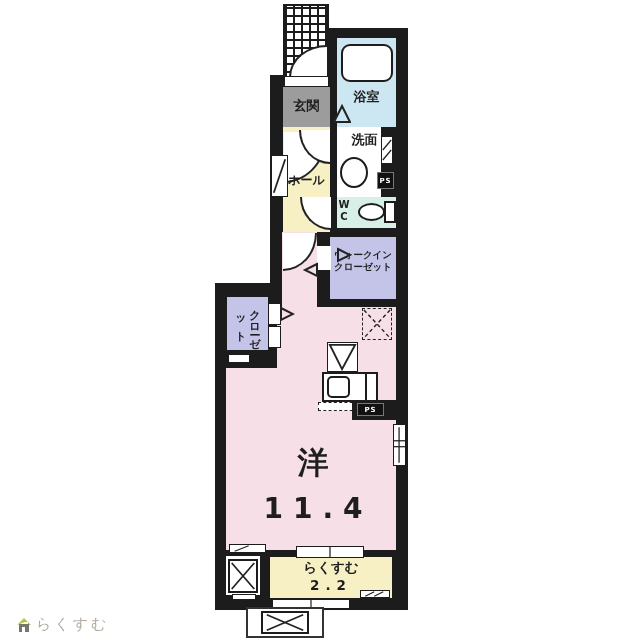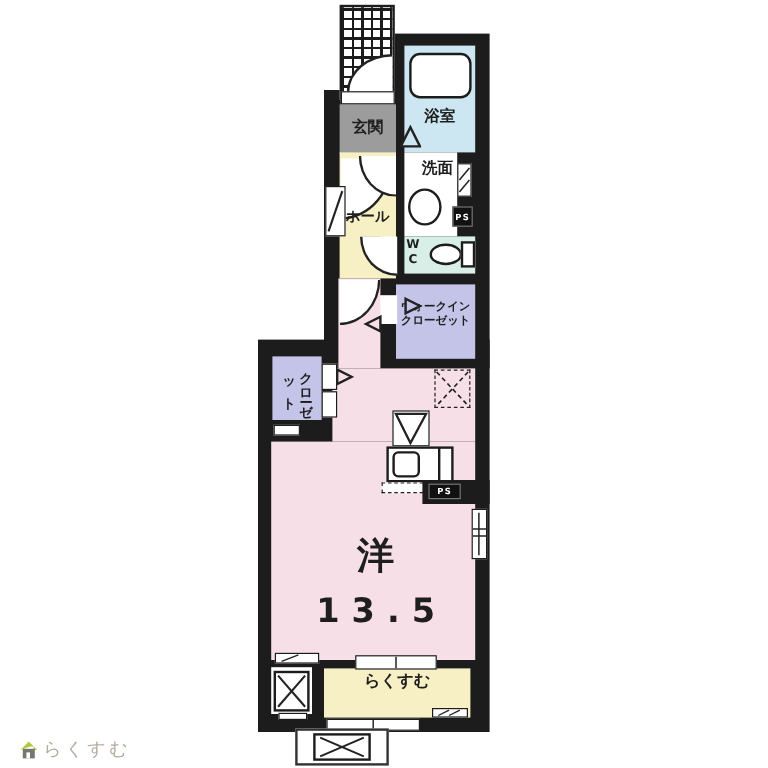--- a/index.html
+++ b/index.html
@@ -84,21 +84,21 @@
 
   <div class="abs" style="left:282px;top:232px;width:35px;height:75px;background:#f7dfe7;"></div>
   <div class="abs arc br" style="left:283px;top:233px;width:34px;height:38px;"></div>
   <svg class="abs" style="left:302px;top:262px;" width="17" height="16" viewBox="0 0 17 16">
       <polygon points="15,2 3,8 15,14" fill="#f7dfe7" stroke="#222" stroke-width="2"></polygon>
     </svg>
 
   <div class="abs" style="left:277px;top:307px;width:119px;height:61px;background:#f7dfe7;"></div>
   <div class="abs" style="left:226px;top:368px;width:170px;height:182px;background:#f7dfe7;"></div>
   <div class="abs room-label" style="left:230px;top:442px;width:166px;font-size:31px;font-weight:600;">洋</div>
-  <div class="abs room-label" style="left:230px;top:492px;width:166px;font-size:28px;letter-spacing:10px;text-indent:10px;font-weight:600;">13.5</div>
+  <div class="abs room-label" style="left:230px;top:492px;width:166px;font-size:28px;letter-spacing:10px;text-indent:10px;font-weight:600;">11.4</div>
 
   <div class="abs" style="left:227px;top:297px;width:41px;height:53px;background:#c4c4e9;"></div>
   <div class="abs room-label vtext" style="left:233px;top:301px;height:44px;font-size:11px;line-height:14px;letter-spacing:1px;">クローゼット</div>
   <div class="abs whitebox" style="left:268px;top:303px;width:13px;height:22px;"></div>
   <div class="abs whitebox" style="left:268px;top:326px;width:13px;height:22px;"></div>
   <svg class="abs" style="left:279px;top:306px;" width="16" height="16" viewBox="0 0 16 16">
       <polygon points="2,2 14,8 2,14" fill="#f7dfe7" stroke="#222" stroke-width="2"></polygon>
     </svg>
   <div class="abs whitebox" style="left:228px;top:354px;width:22px;height:9px;"></div>
 
@@ -130,20 +130,21 @@
       <line x1="2" y1="2" x2="28" y2="32" stroke="#222" stroke-width="2"></line>
       <line x1="28" y1="2" x2="2" y2="32" stroke="#222" stroke-width="2"></line>
     </svg>
   <svg class="abs" style="left:229px;top:544px;background:#fff;border:1.5px solid #1c1c1c;" width="37" height="9" viewBox="0 0 37 9">
       <line x1="2" y1="8" x2="20" y2="1" stroke="#222" stroke-width="1.5"></line>
     </svg>
   <div class="abs whitebox" style="left:232px;top:594px;width:24px;height:6px;"></div>
 
   <div class="abs" style="left:270px;top:557px;width:122px;height:41px;background:#f7f0c4;"></div>
   <div class="abs room-label" style="left:270px;top:559px;width:122px;font-size:13.5px;">らくすむ</div>
+  <div class="abs room-label" style="left:270px;top:577px;width:122px;font-size:13.5px;letter-spacing:6px;">2.2</div>
   <svg class="abs" style="left:296px;top:546px;background:#fff;border:1.5px solid #1c1c1c;" width="68" height="12" viewBox="0 0 68 12">
       <line x1="34" y1="0" x2="34" y2="12" stroke="#222" stroke-width="1.5"></line>
     </svg>
   <svg class="abs" style="left:272px;top:599px;background:#fff;border:1.5px solid #1c1c1c;" width="78" height="10" viewBox="0 0 78 10">
       <line x1="39" y1="0" x2="39" y2="10" stroke="#222" stroke-width="1.5"></line>
     </svg>
   <svg class="abs" style="left:360px;top:590px;background:#fff;border:1.5px solid #1c1c1c;" width="30" height="8" viewBox="0 0 30 8">
       <line x1="2" y1="7" x2="14" y2="1" stroke="#222" stroke-width="1.5"></line>
       <line x1="14" y1="7" x2="26" y2="1" stroke="#222" stroke-width="1.5"></line>
     </svg>

